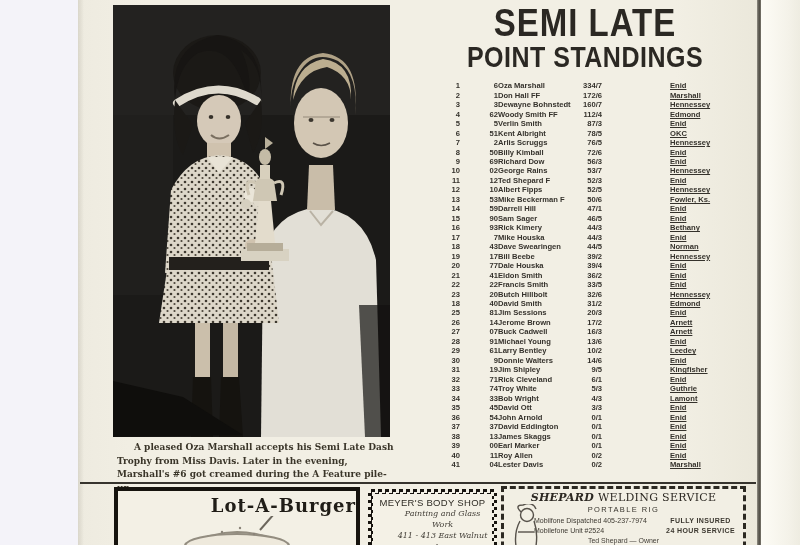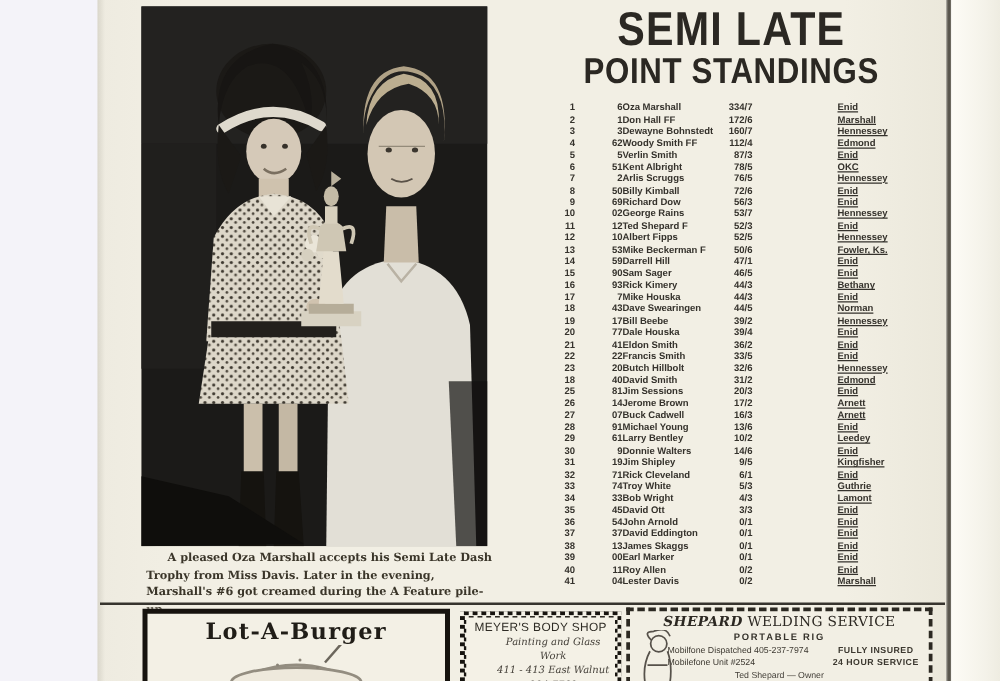--- a/index.html
+++ b/index.html
@@ -30,38 +30,38 @@
   .c-car{width:38px;text-align:right;}
   .c-name{width:80px;}
   .c-pts{width:24px;text-align:right;}
   .c-city{margin-left:68px;text-decoration:underline;}
 
   .ads-rule{position:absolute;left:80px;top:482px;width:676px;height:2px;background:#37342e;}
 
   .ad-burger{position:absolute;left:114px;top:487px;width:246px;height:75px;border:4px solid #16130e;
         background:#f3f0e5;text-align:center;box-sizing:border-box;}
   .ad-burger-title{font-family:"DejaVu Serif",serif;font-weight:bold;font-size:18px;color:#201d17;
-        margin-top:4px;letter-spacing:1px;}
+        margin-top:4px;letter-spacing:1px;text-align:right;}
 
   .ad-meyers{position:absolute;left:368px;top:489px;width:129px;height:72px;
         background:conic-gradient(#17140f 90deg,#f4f1e6 90deg 180deg,#17140f 180deg 270deg,#f4f1e6 270deg);
         background-size:7px 7px;padding:5px;box-sizing:border-box;}
   .ad-meyers-inner{background:#f4f1e6;width:100%;height:100%;text-align:center;padding-top:3px;box-sizing:border-box;}
   .ad-meyers-title{font-size:9.5px;font-weight:normal;color:#2e2b24;letter-spacing:.3px;}
   .ad-meyers-line{font-family:"DejaVu Serif",serif;font-style:italic;font-size:8px;color:#45413a;line-height:1.4;padding-left:20px;}
   .smudge-row{display:flex;justify-content:center;gap:10px;margin-top:3px;}
   .smudge{height:4px;background:rgba(90,85,70,.35);border-radius:2px;}
   .smudge.a{width:60px;} .smudge.b{width:18px;}
 
   .ad-shepard{position:absolute;left:501px;top:486px;width:245px;height:80px;border:3px dashed #2c2922;
         background:#f2efe4;box-sizing:border-box;text-align:center;}
   .ad-shepard-title{font-family:"DejaVu Serif",serif;font-size:11px;color:#2c2822;margin-top:2px;
         letter-spacing:.3px;line-height:1.2;}
   .ad-shepard-title .it{font-style:italic;font-weight:bold;text-align:right;}
-  .ad-shepard-sub{font-size:7.5px;letter-spacing:1.4px;color:#36332c;margin-top:1px;font-weight:bold;}
+  .ad-shepard-sub{font-size:7.5px;letter-spacing:1.4px;color:#36332c;margin-top:1px;font-weight:normal;}
   .ad-shepard-cols{display:flex;justify-content:space-between;margin:2px 8px 0 30px;text-align:left;}
   .ad-shepard-cols .col{font-size:7px;color:#3c3830;line-height:1.4;}
   .ad-shepard-cols .col.right{text-align:center;letter-spacing:.4px;font-weight:bold;}
   .ad-shepard-owner,.ad-shepard-city{font-size:7px;color:#45413a;line-height:1.35;}
   .shepard-icon{position:absolute;left:6px;top:15px;}
 </style>
 </head>
 <body>
 
 <div class="scan">

